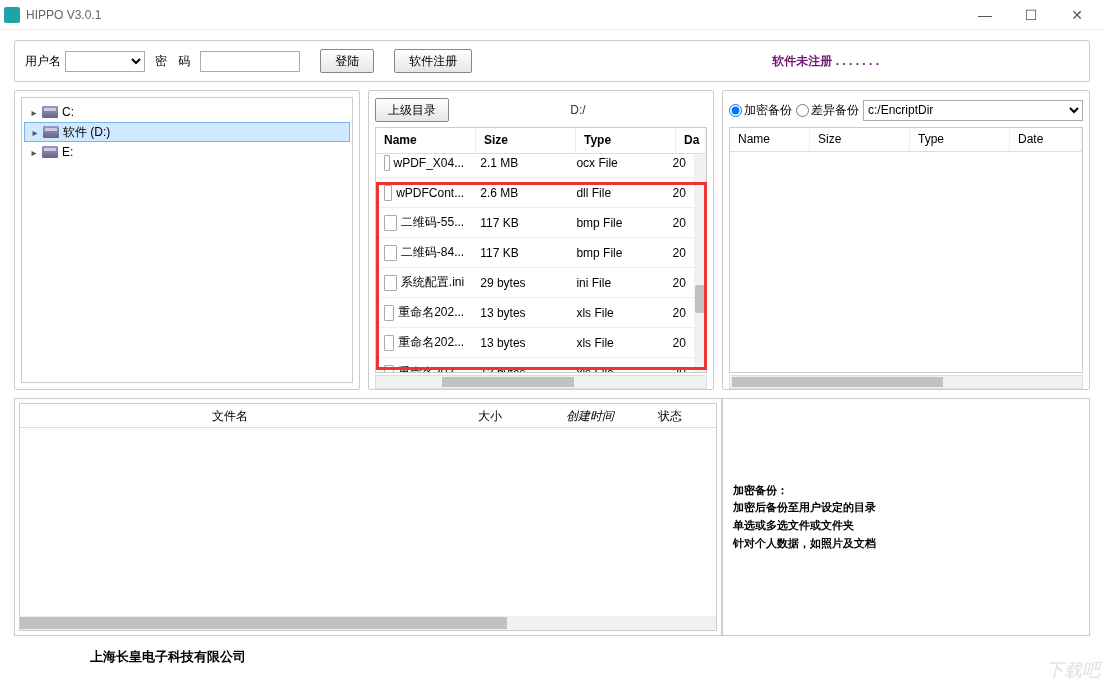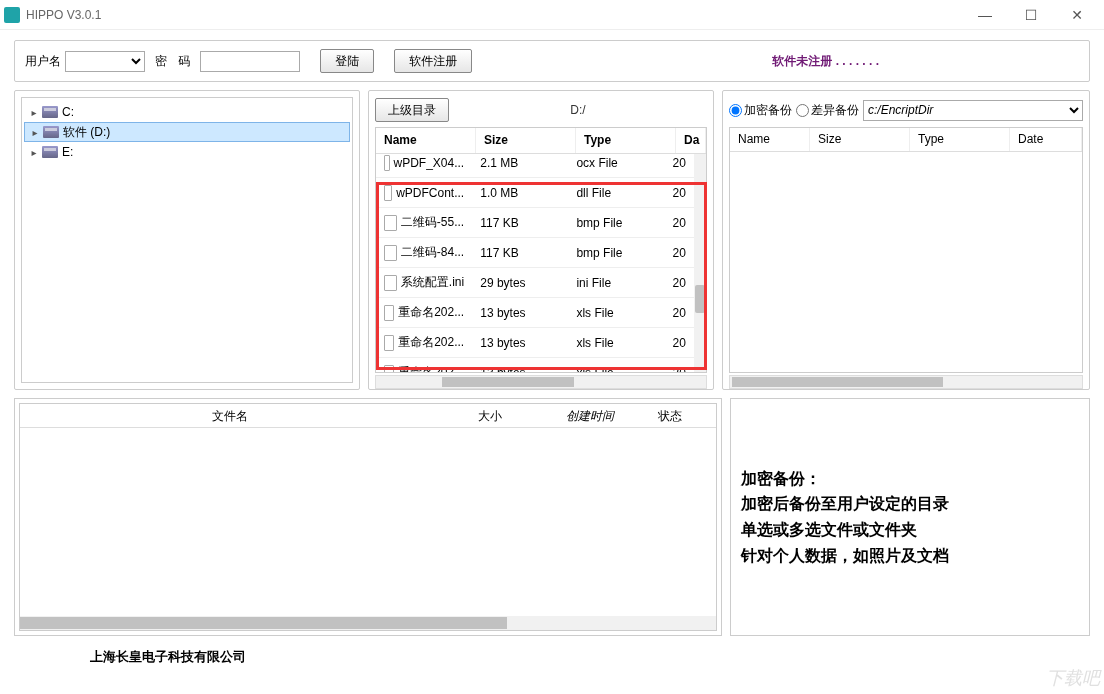--- a/index.html
+++ b/index.html
@@ -52,43 +52,43 @@
 .vscroll{ position:absolute; right:0; top:26px; bottom:0; width:12px; background:#f1f1f1;}
 .vscroll .thumb{ position:absolute; left:1px; right:1px; top:60%; height:28px; background:#c1c1c1; border-radius:2px;}
 .hscroll-panel{ height:14px; margin-top:2px; background:#f1f1f1; position:relative; border:1px solid #ddd;}
 .hscroll-panel .thumb{ position:absolute; top:1px; bottom:1px; left:20%; width:40%; background:#c1c1c1;}
 
 
 .right-panel{ flex:1; }
 .right-top{ display:flex; align-items:center; gap:4px; margin-bottom:4px; height:26px;}
 .right-top label{ display:flex; align-items:center; cursor:pointer;}
 .right-top input[type=radio]{ margin-right:2px;}
-.right-top select.dir-combo{ flex:1; height:21px; border:1px solid #aaa; background:#fff; font-size:12px;font-style:italic;}
+.right-top select.dir-combo{ flex:1; height:21px; border:1px solid #aaa; background:#fff; font-size:12px;}
 .right-list-wrap{ border:1px solid #ccc; height:246px; position:relative;}
 .right-header{ display:flex; height:24px; border-bottom:1px solid #ddd;}
 .right-header div{ padding:4px 8px; border-right:1px solid #eee;}
 .rh-name{width:80px;} .rh-size{width:100px;} .rh-type{width:100px;} .rh-date{flex:1;}
 
 
-.bottom-row{ display:flex; padding:8px 14px 0 14px; gap:8px;}
+.bottom-row{ display:flex; padding:8px 14px 0 14px; }
 .bottom-left{ width:708px; border:1px solid #ccc; height:238px; padding:4px; position:relative;}
 .bl-inner{ border:1px solid #ccc; height:100%; position:relative;}
 .bl-header{ display:flex; height:24px; border-bottom:1px solid #ddd;}
 .bl-header div{ padding:4px 8px; text-align:center;}
 .bl-fn{width:420px;} .bl-sz{width:100px;} .bl-ct{width:100px;font-style:italic;} .bl-st{width:60px;}
 .bl-hscroll{ position:absolute; left:0; right:0; bottom:0; height:14px; background:#f1f1f1;}
 .bl-hscroll .thumb{ position:absolute; top:1px; bottom:1px; left:0; width:70%; background:#c1c1c1;}
 .bottom-right{ flex:1; border:1px solid #ccc; height:238px; padding:10px; display:flex; align-items:center;}
-.bottom-right .info{ font-size:16px; line-height:1.6; font-weight:bold; color:#000;}
+.bottom-right .info{ font-size:11px; line-height:1.6; font-weight:bold; color:#000;}
 
 
 .footer{ padding:12px 0 0 90px; font-weight:bold; font-size:13px;}
 
 
-.watermark{ position:absolute; right:4px; bottom:4px; color:#ccc; font-size:18px; font-style:italic; pointer-events:none; opacity:0.6;}
+.watermark{ position:absolute; right:4px; bottom:12px; color:#ccc; font-size:18px; font-style:italic; pointer-events:none; opacity:0.6;}
 </style>
 </head>
 <body>
 
 <div class="titlebar">
   <span class="app-icon"></span>
   <span class="title">HIPPO  V3.0.1</span>
   <div class="win-ctrls">
     <div>—</div>
     <div>☐</div>
@@ -148,21 +148,21 @@
             </div>
             <div class="col-size">2.1 MB</div>
             <div class="col-type">ocx File</div>
             <div class="col-date">20</div>
           </div>
           <div class="file-row">
             <div class="col-name">
               <span class="ficon"></span>
               <span>wPDFCont...</span>
             </div>
-            <div class="col-size">1.0 MB</div>
+            <div class="col-size">2.6 MB</div>
             <div class="col-type">dll File</div>
             <div class="col-date">20</div>
           </div>
           <div class="file-row">
             <div class="col-name">
               <span class="ficon"></span>
               <span>二维码-55...</span>
             </div>
             <div class="col-size">117 KB</div>
             <div class="col-type">bmp File</div>

